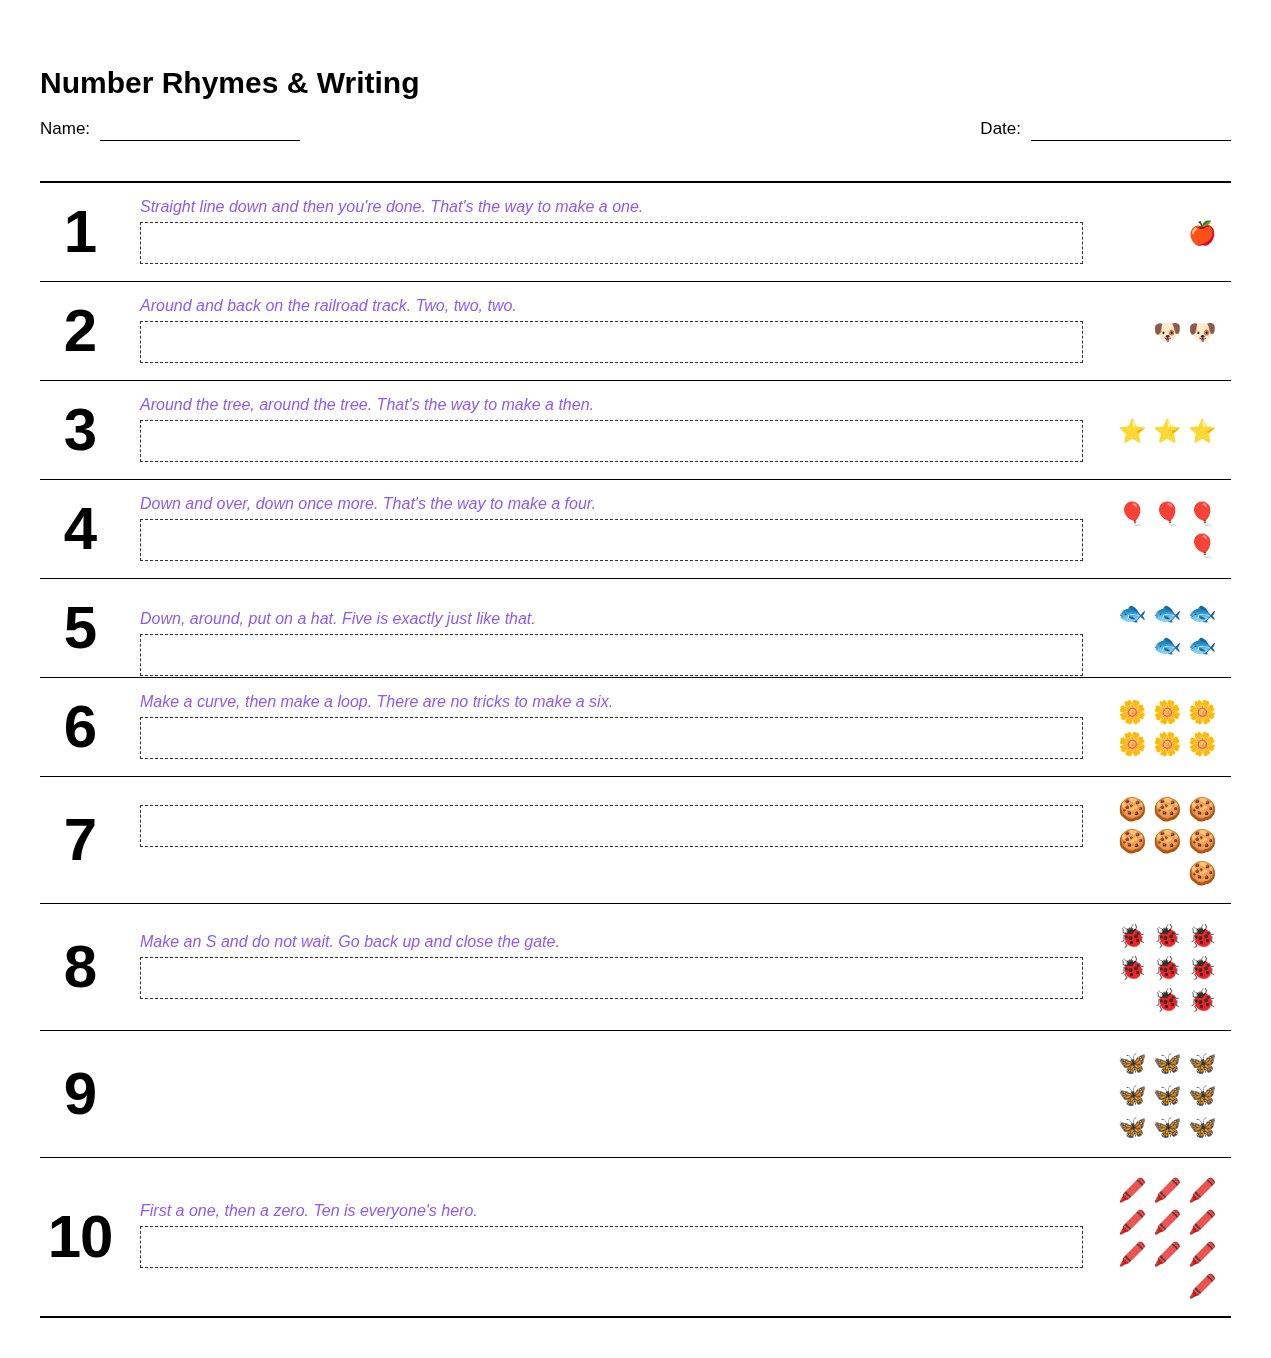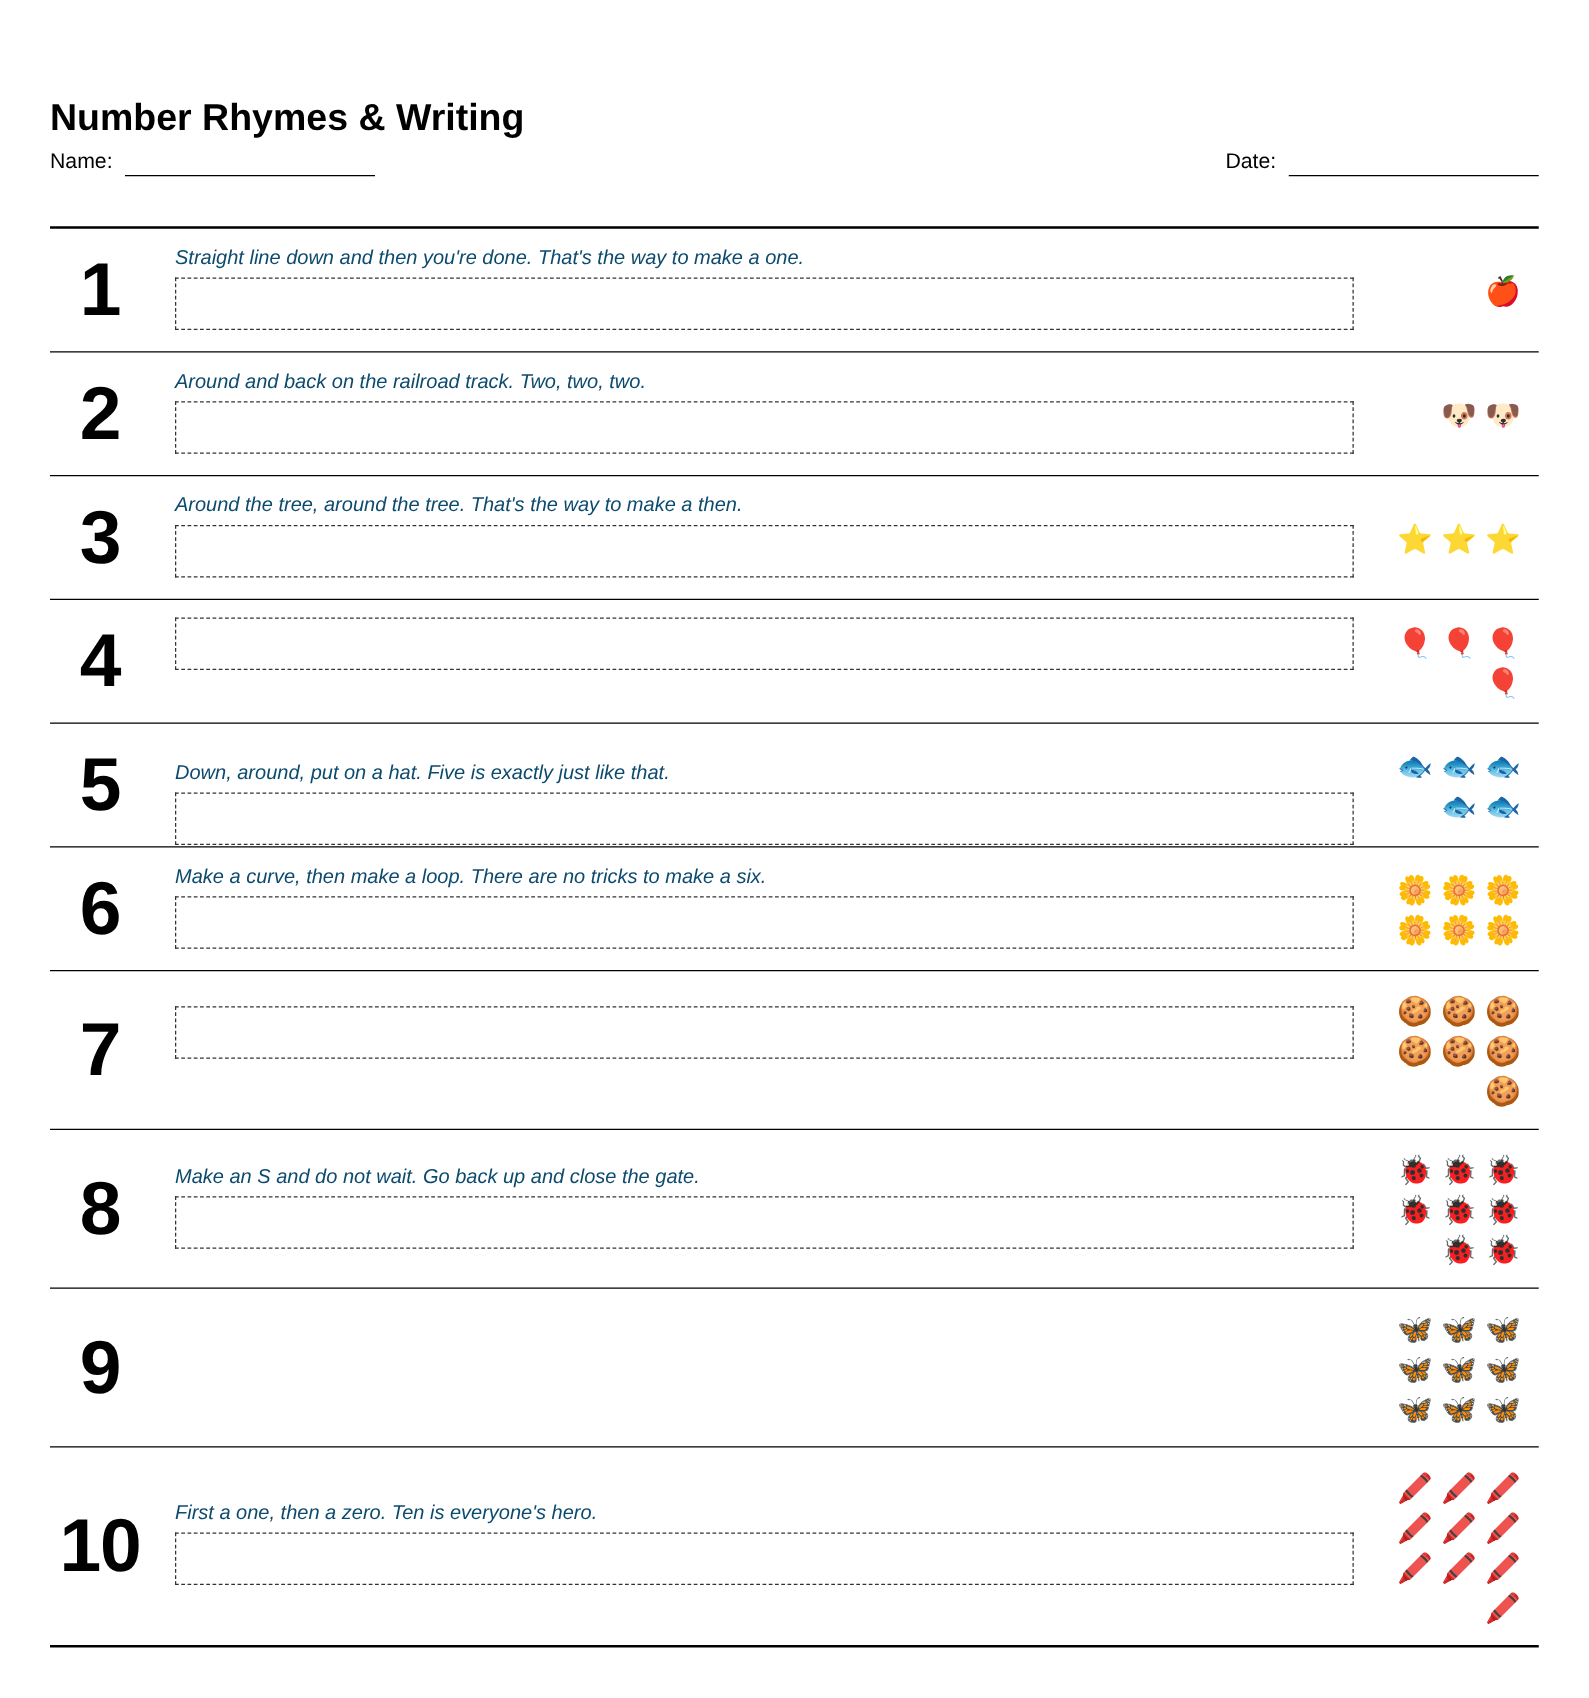--- a/index.html
+++ b/index.html
@@ -10,21 +10,21 @@
     position: relative;
   }
   .page {
     position: absolute;
     left: 40px;
     top: 0;
     width: 1191px;
   }
   .title {
     position: absolute;
-    top: 76px;
+    top: 64px;
     left: 0;
     font-size: 30px;
     font-weight: bold;
     line-height: 38px;
     white-space: nowrap;
   }
   .field {
     position: absolute;
     top: 118px;
     display: flex;
@@ -69,21 +69,21 @@
   }
   .content {
     position: absolute;
     left: 100px;
     width: 943px;
   }
   .rhyme {
     font-style: italic;
     font-size: 16px;
     line-height: 20px;
-    color: #0c4a6e;
+    color: #8b5cf6;
     white-space: nowrap;
     margin-bottom: 5px;
   }
   .writebox {
     width: 943px;
     height: 42px;
     border: 1px dashed #333;
     background: transparent;
     display: block;
   }
@@ -154,20 +154,21 @@
       <div class="icons" style="top:36px">
           <span class="icon">⭐</span>
           <span class="icon">⭐</span>
           <span class="icon">⭐</span>
         </div>
     </div>
 
     <div class="row" style="height:99px">
       <div class="num">4</div>
       <div class="content" style="top:14px">
+        <div class="rhyme">Down and over, down once more. That's the way to make a four.</div>
         <div class="writebox"></div>
       </div>
       <div class="icons" style="top:20px">
           <span class="icon">🎈</span>
           <span class="icon">🎈</span>
           <span class="icon">🎈</span>
           <span class="icon">🎈</span>
         </div>
     </div>
 

